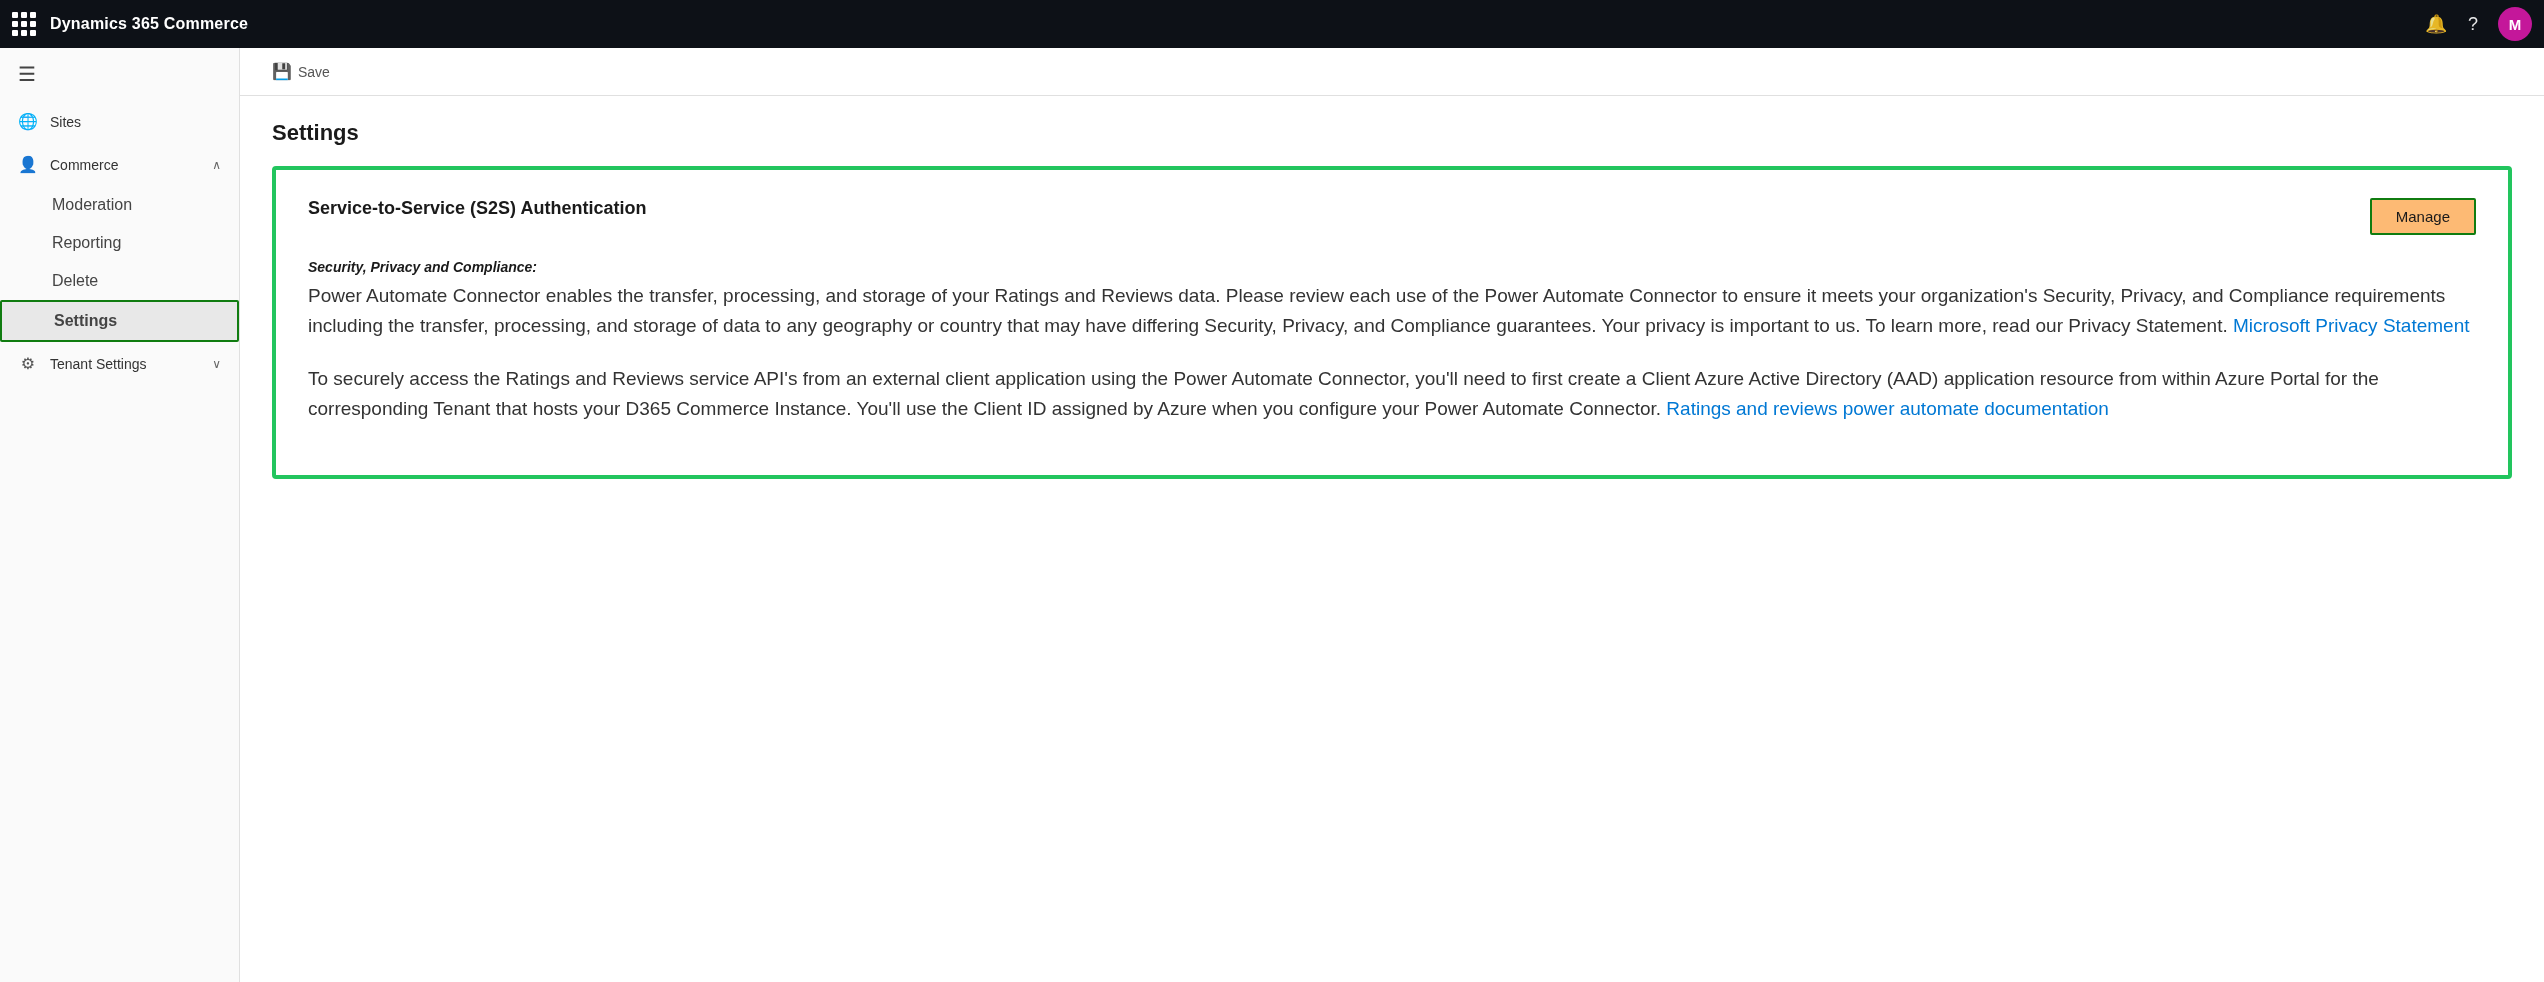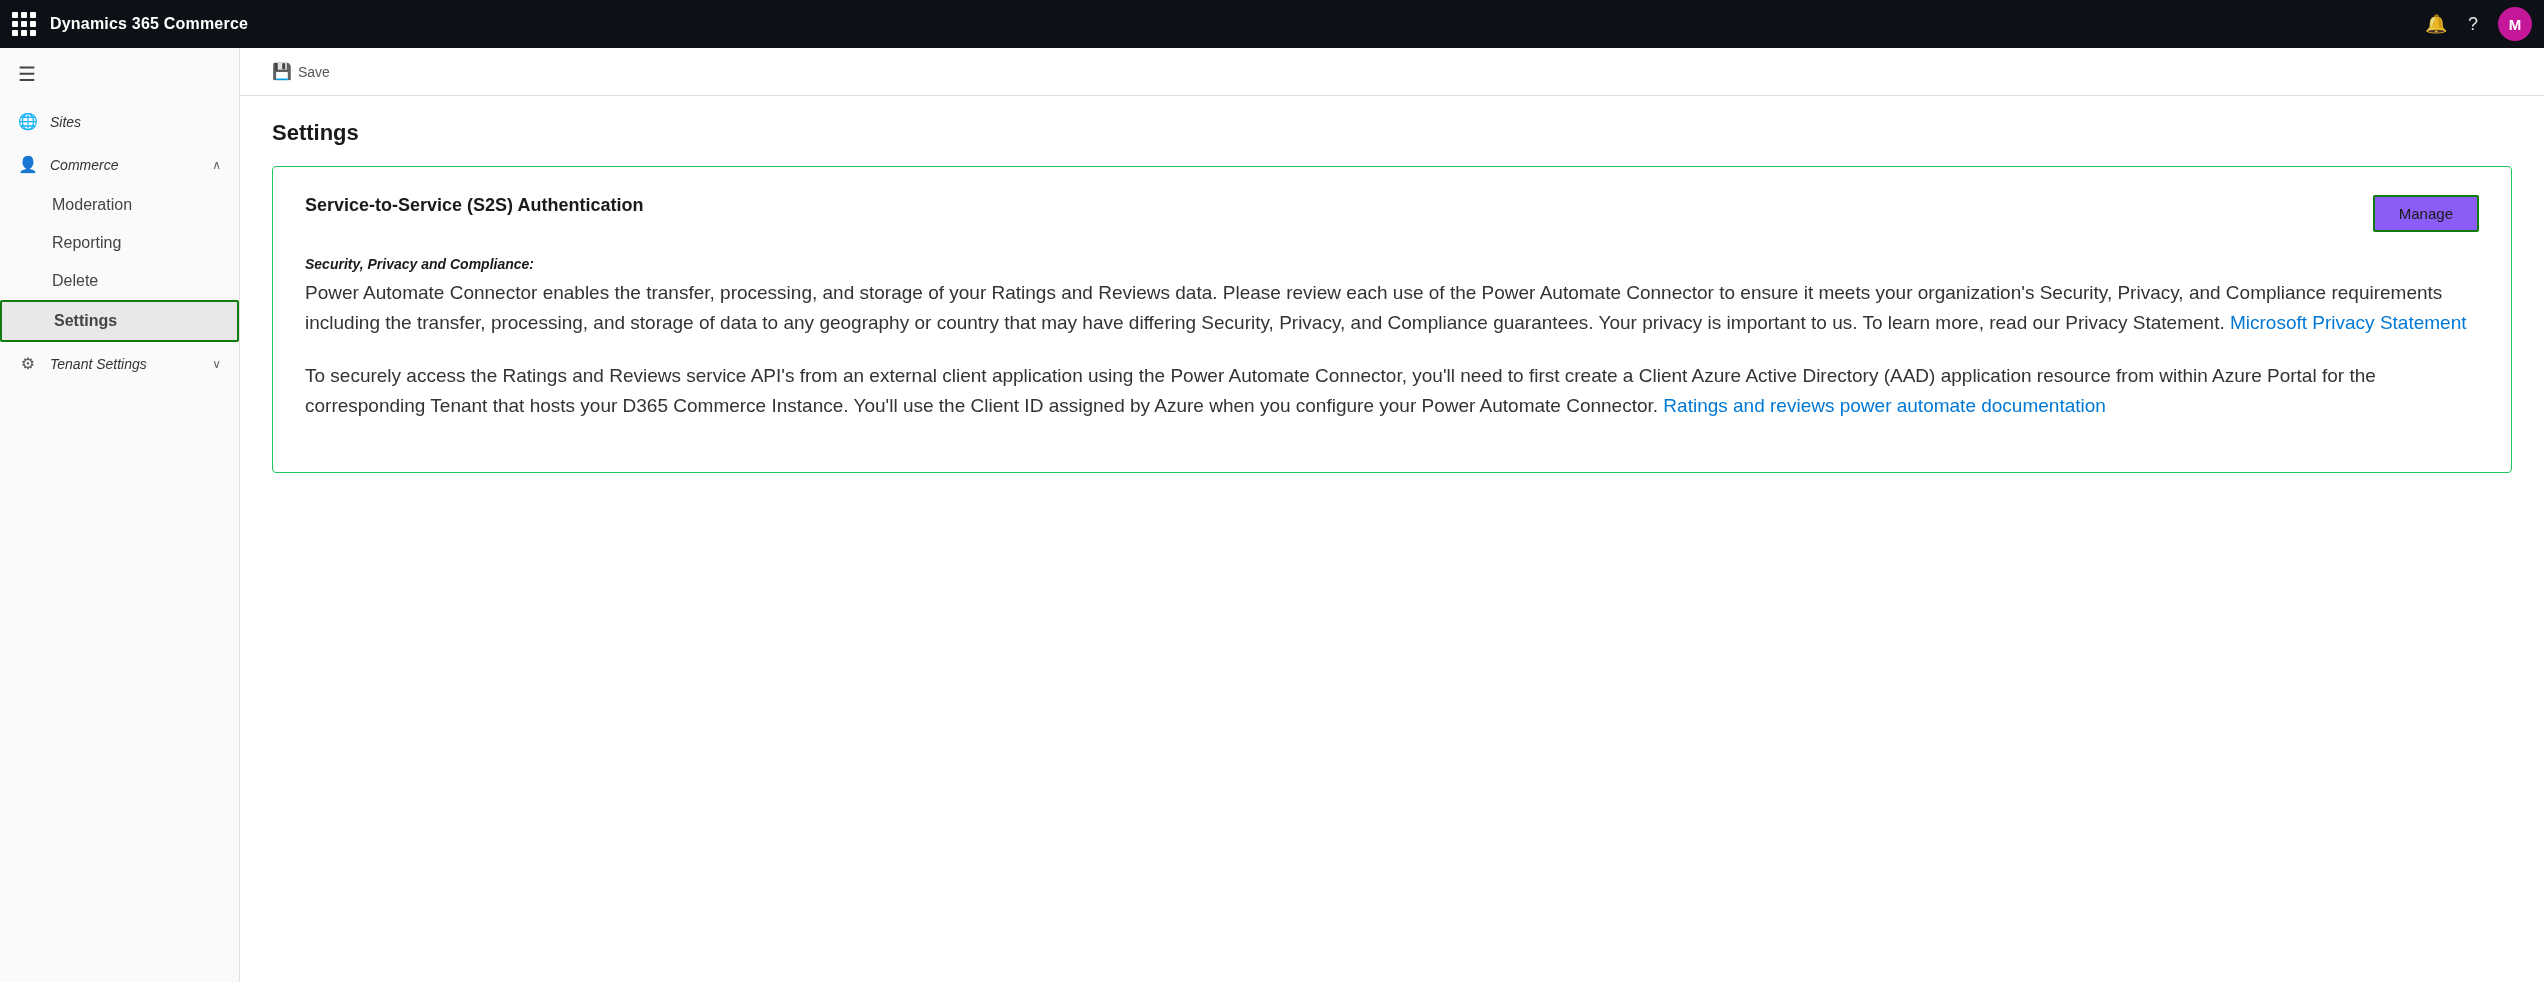--- a/index.html
+++ b/index.html
@@ -89,21 +89,21 @@
       color: #333;
       gap: 12px;
       font-size: 14px;
     }
     .sidebar-item .icon {
       font-size: 16px;
       color: #555;
       min-width: 20px;
       text-align: center;
     }
-    .sidebar-item .label { flex: 1; font-style: italic; }
+    .sidebar-item .label { flex: 1; }
     .sidebar-item .chevron { font-size: 12px; color: #666; }
     .sidebar-sub-item {
       padding: 10px 18px 10px 52px;
       cursor: pointer;
       color: #444;
       font-size: 16px;
     }
     .sidebar-sub-item.active {
       font-weight: 700;
       background: #e8e8e8;
@@ -146,39 +146,39 @@
       flex: 1;
     }
     .page-title {
       font-size: 22px;
       font-weight: 600;
       color: #1a1a1a;
       margin-bottom: 20px;
     }
     .card {
       background: #fff;
-      border: 1px solid #22c55e;
+      border: 4px solid #22c55e;
       border-radius: 4px;
       padding: 28px 32px;
       position: relative;
     }
     .card-header {
       display: flex;
       align-items: flex-start;
       justify-content: space-between;
       margin-bottom: 24px;
     }
     .card-title {
       font-size: 18px;
       font-weight: 600;
       color: #1a1a1a;
     }
     .manage-btn {
       border: 2px solid #107c10;
-      background: #8b5cf6;
+      background: #fdba74;
       color: #1a1a1a;
       padding: 8px 24px;
       font-size: 15px;
       cursor: pointer;
       border-radius: 2px;
       font-family: inherit;
       font-weight: 500;
       white-space: nowrap;
     }
     .section {

